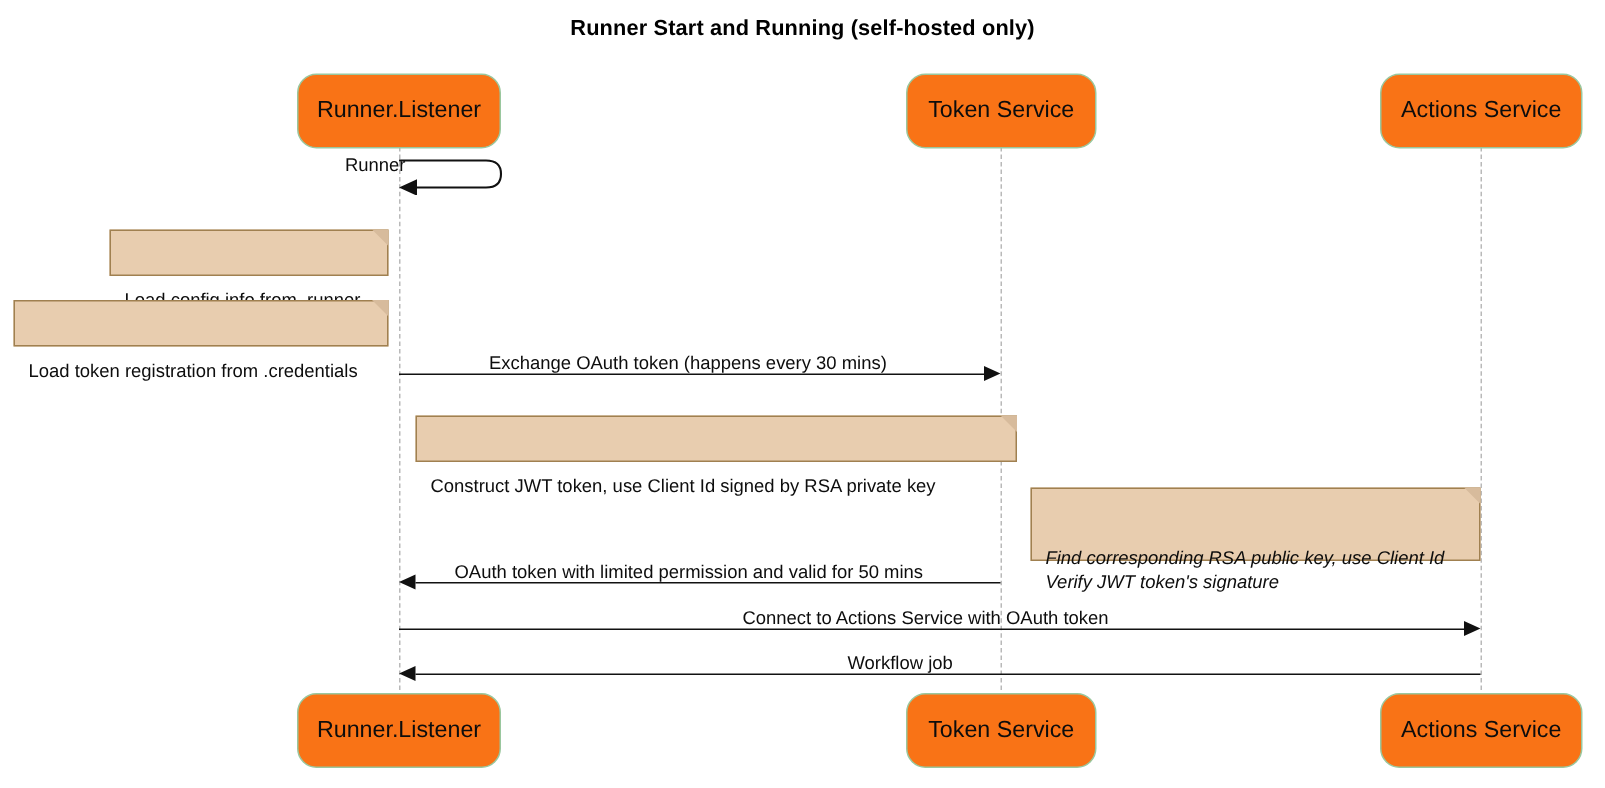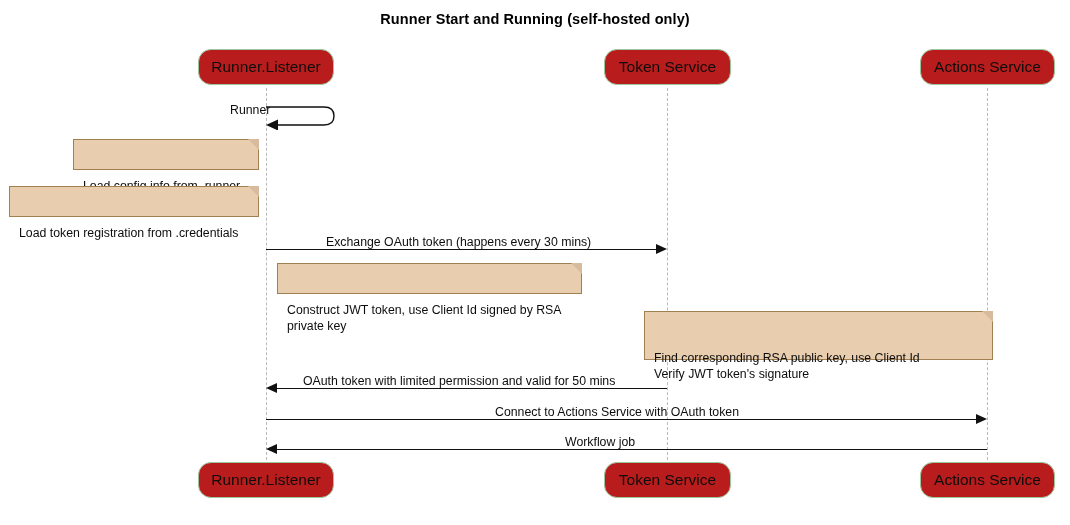--- a/index.html
+++ b/index.html
@@ -29,40 +29,41 @@
     letter-spacing: 0.1px;
   }
   .lifeline {
     position: absolute;
     width: 0;
     border-left: 1px dashed #b9b9b9;
   }
   .participant {
     position: absolute;
     box-sizing: border-box;
-    background: #b91c1c;
+    background: #f97316;
     border: 1px solid #9ac79e;
     border-radius: 13px;
     display: flex;
     align-items: center;
     justify-content: center;
     font-size: 15.5px;
     color: #0d0d0d;
-    height: 36px;
+    height: 50px;
   }
   .note {
     position: absolute;
     box-sizing: border-box;
     background: #e8cdaf;
     border: 1px solid #a08050;
     font-size: 12.3px;
     color: #0d0d0d;
     padding: 6px 9px 6px 9px;
     line-height: 16px;
     white-space: pre-line;
+    margin-top: 14px;
   }
   .note .fold {
     position: absolute;
     top: -1px;
     right: -1px;
     width: 0;
     height: 0;
     border-left: 11px solid transparent;
     border-top: 11px solid #d7bb9c;
   }
@@ -140,26 +141,26 @@
 
   <div class="note" style="left:9px; top:186px; width:250px; height:31px;">
     <span class="fold"></span>
     <span>Load token registration from .credentials</span>
   </div>
 
   <div class="msg-label" style="left:326px; top:235px;">Exchange OAuth token (happens every 30 mins)</div>
   <div class="msg-line" style="left:266px; top:249px; width:390px;"></div>
   <div class="arrow-head arrow-right" style="left:656px; top:244px;"></div>
 
-  <div class="note" style="left:277px; top:263px; width:305px; height:31px;">
+  <div class="note" style="left:277px; top:263px; width:401px; height:31px;">
     <span class="fold"></span>
     <span>Construct JWT token, use Client Id signed by RSA private key</span>
   </div>
 
-  <div class="note" style="left:644px; top:311px; width:349px; height:49px;">
+  <div class="note" style="left:687px; top:311px; width:300px; height:49px;font-style:italic;">
     <span class="fold"></span>
     <span>Find corresponding RSA public key, use Client Id
 Verify JWT token's signature</span>
   </div>
 
   <div class="msg-label" style="left:303px; top:374px;">OAuth token with limited permission and valid for 50 mins</div>
   <div class="msg-line" style="left:277px; top:388px; width:390px;"></div>
   <div class="arrow-head arrow-left" style="left:266px; top:383px;"></div>
 
   <div class="msg-label" style="left:495px; top:405px;">Connect to Actions Service with OAuth token</div>

